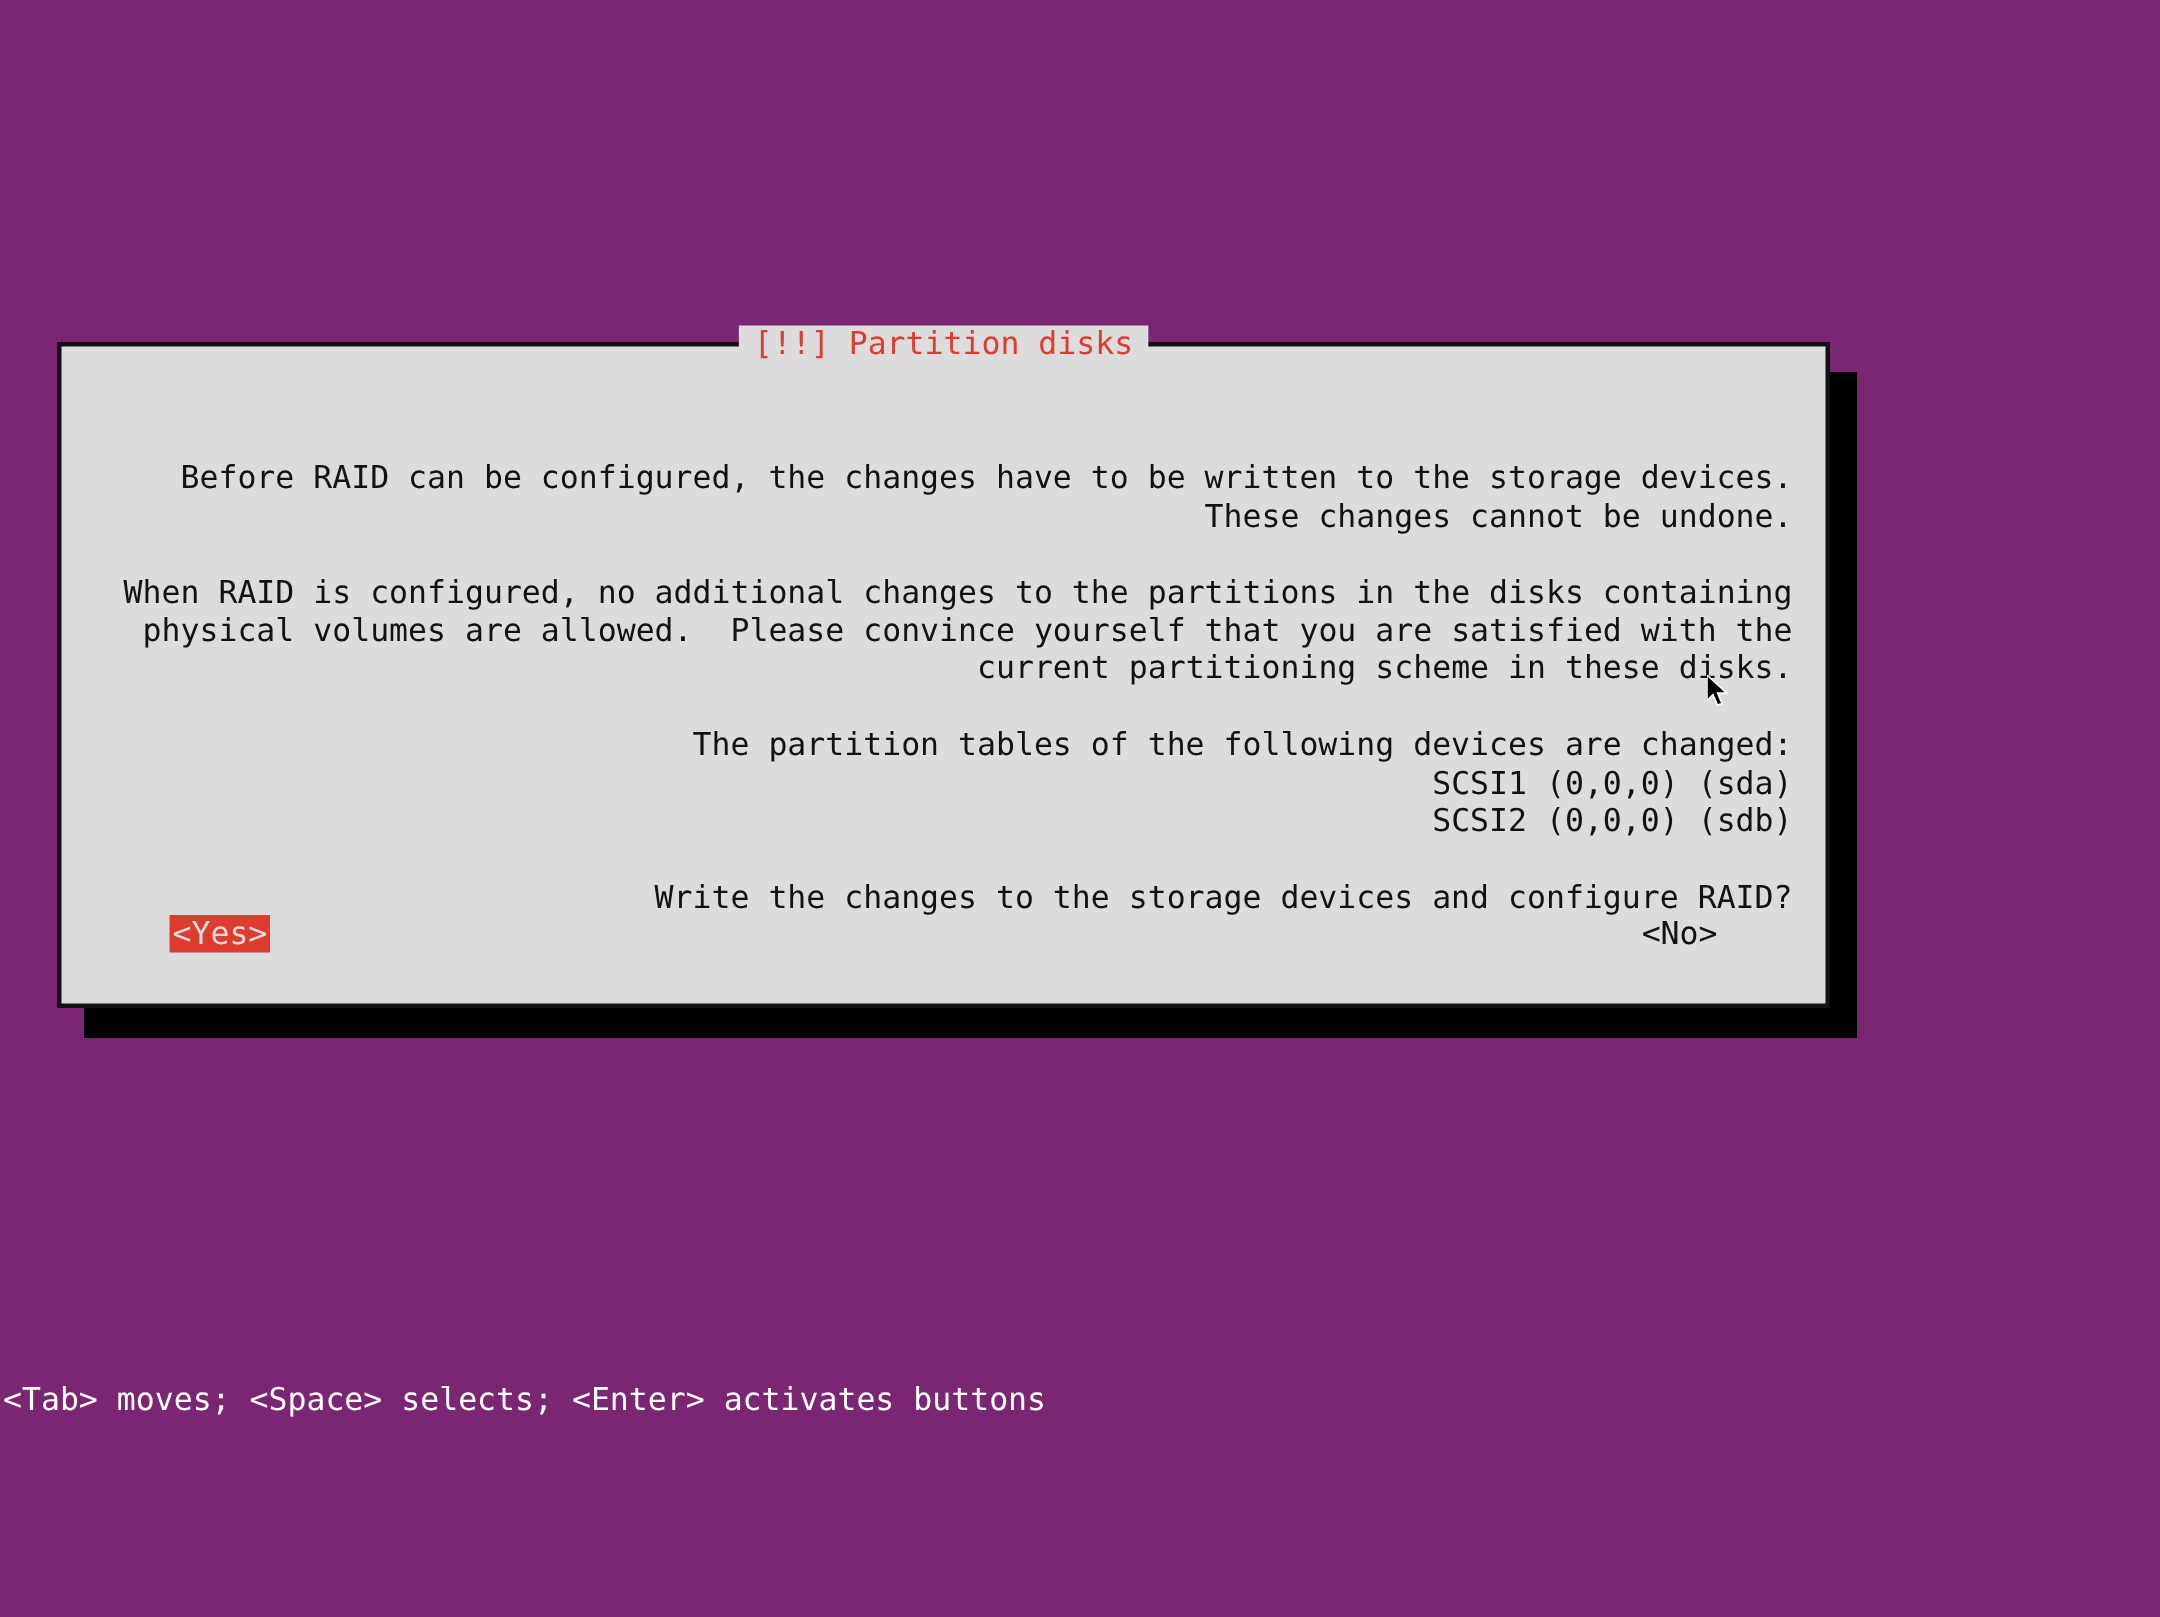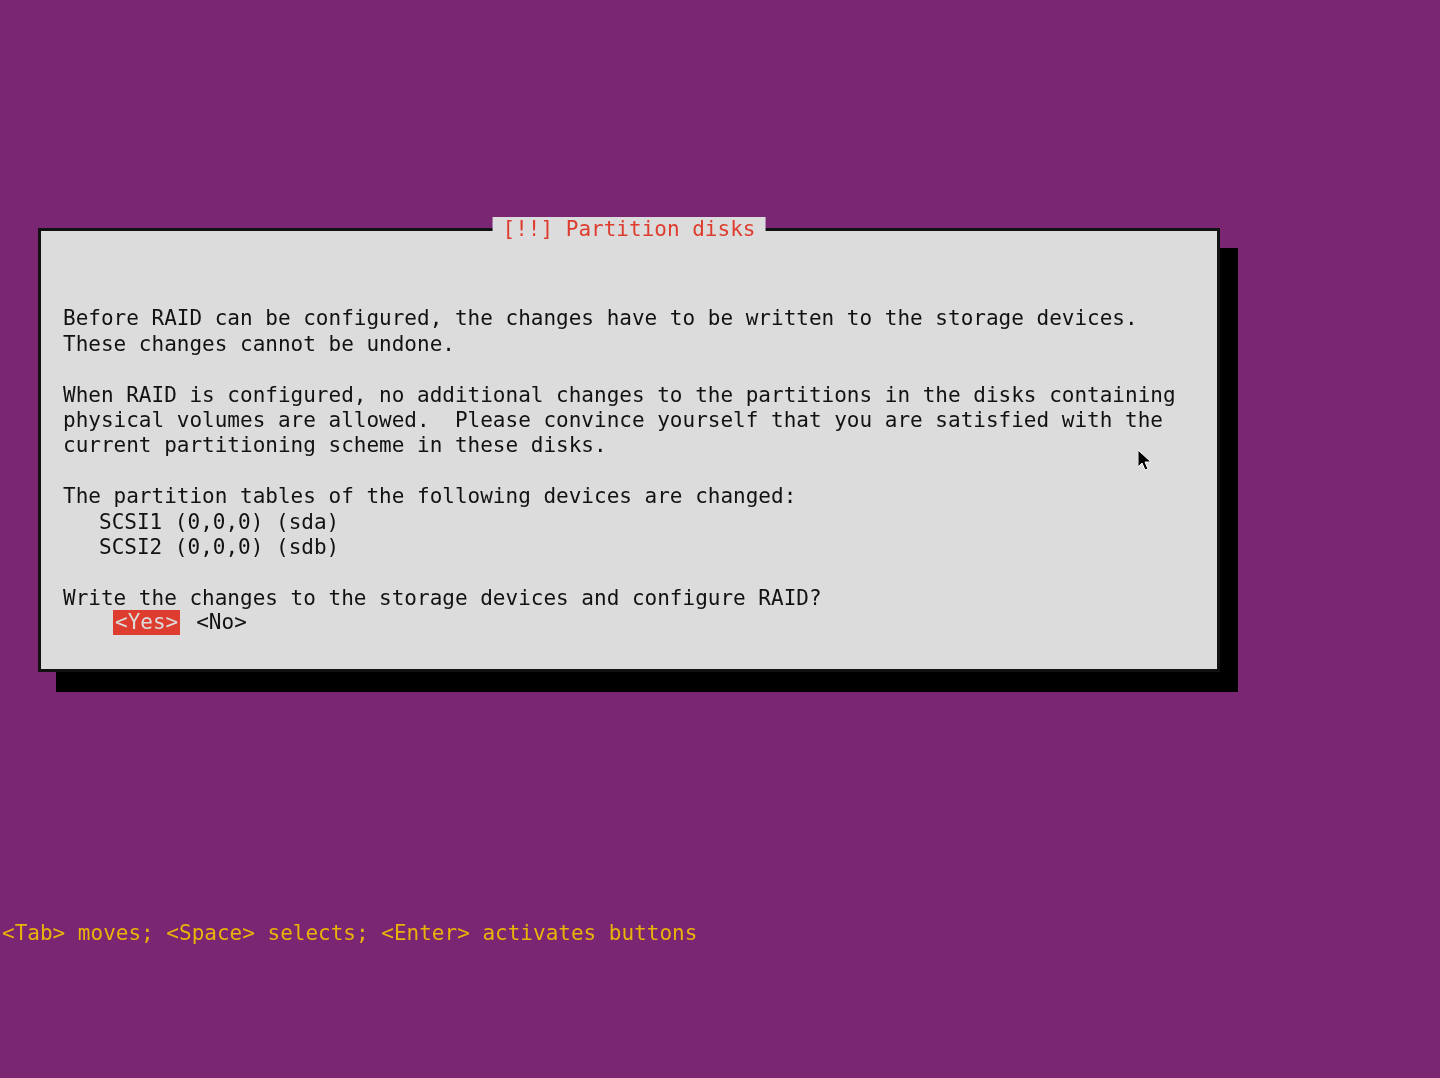--- a/index.html
+++ b/index.html
@@ -54,53 +54,54 @@
     margin-top: 44px;
   }
 
   .body {
     position: absolute;
     left: 22px;
     right: 22px;
     top: 50px;
     white-space: pre-wrap;
     color: #121212;
+    text-align: right;
   }
 
   .indent {
     padding-left: 36px;
   }
 
   .buttons {
     position: absolute;
     left: 22px;
     right: 22px;
     bottom: 34px;
     display: flex;
-    gap: 16px;
+    justify-content: space-between;
   }
 
   .btn-yes {
     margin-left: 50px;
     background: #de3c2f;
     color: #dcdcdc;
     padding: 0 2px;
   }
 
   .btn-no {
     margin-right: 50px;
     color: #121212;
   }
 
   .hintbar {
     position: absolute;
     left: 0;
     right: 0;
     bottom: 132px;
-    color: #eab308;
+    color: #ffffff;
     font-family: "DejaVu Sans Mono", "Liberation Mono", "Courier New", monospace;
     padding-left: 2px;
     white-space: nowrap;
   }
 
   
   .cursor {
     position: absolute;
     left: 1138px;
     top: 450px;

